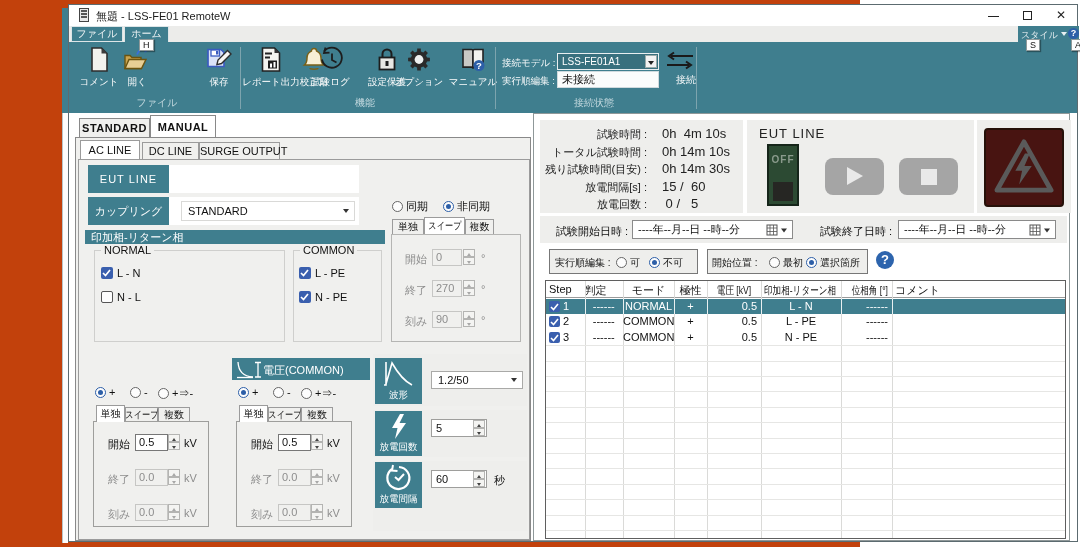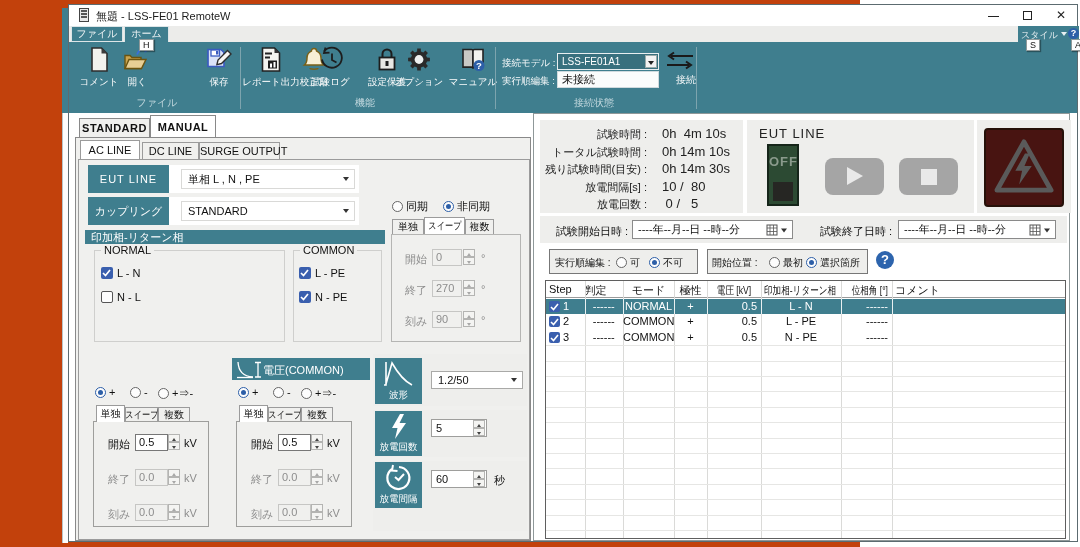--- a/index.html
+++ b/index.html
@@ -165,21 +165,21 @@
   
   #rpanel { left:464px; top:0px; width:537px; height:428px; background:#fff; border:1px solid #8f9899; }
   .graybox { background:#eeeeec; }
   #statusbox { left:6px; top:6px; width:203px; height:93px; }
   .strow { position:absolute; width:100%; color:#222; }
   .strow .sl { position:absolute; right:96px; text-align:right; white-space:nowrap; font-size:11px; top:1px; }
   .strow .sv { position:absolute; left:122px; white-space:pre; font-size:13px; top:0; }
   #eutbox { left:213px; top:6px; width:227px; height:93px; }
   #eut-title { position:absolute; left:12px; top:6px; font-size:13px; color:#222; letter-spacing:1px; white-space:nowrap; }
   #eut-switch { position:absolute; left:20px; top:24px; width:32px; height:62px; background:#2c4a33; border:2px solid #15251a; }
-  #eut-switch .off { position:absolute; top:8px; width:100%; text-align:center; color:#8a9a8c; font-weight:bold; font-size:13px; letter-spacing:1px; }
+  #eut-switch .off { position:absolute; top:8px; width:100%; text-align:center; color:#8a9a8c; font-weight:bold; font-size:10px; letter-spacing:1px; }
   #eut-switch .handle { position:absolute; left:4px; top:36px; width:20px; height:19px; background:#262623; }
   .ctlbtn { position:absolute; top:38px; width:59px; height:37px; background:#a5a5a5; border-radius:8px; }
   #btn-play { left:78px; }
   #btn-play:after { content:""; position:absolute; left:22px; top:9px; border-top:9.5px solid transparent; border-bottom:9.5px solid transparent; border-left:16px solid #e9e9e9; }
   #btn-stop { left:152px; }
   #btn-stop:after { content:""; position:absolute; left:22px; top:11px; width:16px; height:16px; background:#e9e9e9; }
   #warnbox { left:443px; top:6px; width:94px; height:93px; }
   #warn-tile { position:absolute; left:7px; top:8px; width:80px; height:79px; background:#481411; border:2px solid #261109; border-radius:4px; }
   #warn-tile svg { position:absolute; left:7px; top:8px; }
 
@@ -384,23 +384,20 @@
       <div class="abs mtab" id="mtab-manual">MANUAL</div>
       <div class="abs" id="mpage">
         <div class="abs stab" id="stab-ac">AC LINE</div>
         <div class="abs stab" id="stab-dc">DC LINE</div>
         <div class="abs stab" id="stab-surge">SURGE OUTPUT</div>
 
         <div class="abs" id="spage">
 
           <div class="abs" id="eut-row-bg"></div>
           <div class="abs teal" id="eut-label">EUT LINE</div>
-          <div class="abs combo" id="eut-combo">
-            <span>単相 L , N , PE</span><span class="dd"></span>
-          </div>
 
           <div class="abs" id="coupling-row-bg"></div>
           <div class="abs teal" id="coupling-label">カップリング</div>
           <div class="abs combo" id="coupling-combo">
             <span>STANDARD</span><span class="dd"></span>
           </div>
 
           <div class="abs teal" id="phase-bar">印加相-リターン相</div>
 
           <div class="abs groupbox" id="gb-normal">
@@ -599,21 +596,21 @@
           <div class="strow" style="top:24px;">
               <span class="sl">トータル試験時間 :</span>
               <span class="sv">0h 14m 10s</span>
             </div>
           <div class="strow" style="top:41px;">
               <span class="sl">残り試験時間(目安) :</span>
               <span class="sv">0h 14m 30s</span>
             </div>
           <div class="strow" style="top:59px;">
               <span class="sl">放電間隔[s] :</span>
-              <span class="sv">10 /  80</span>
+              <span class="sv">15 /  60</span>
             </div>
           <div class="strow" style="top:76px;">
               <span class="sl">放電回数 :</span>
               <span class="sv"> 0 /   5</span>
             </div>
         </div>
 
         <div class="abs graybox" id="eutbox">
           <span id="eut-title">EUT LINE</span>
           <div id="eut-switch">

